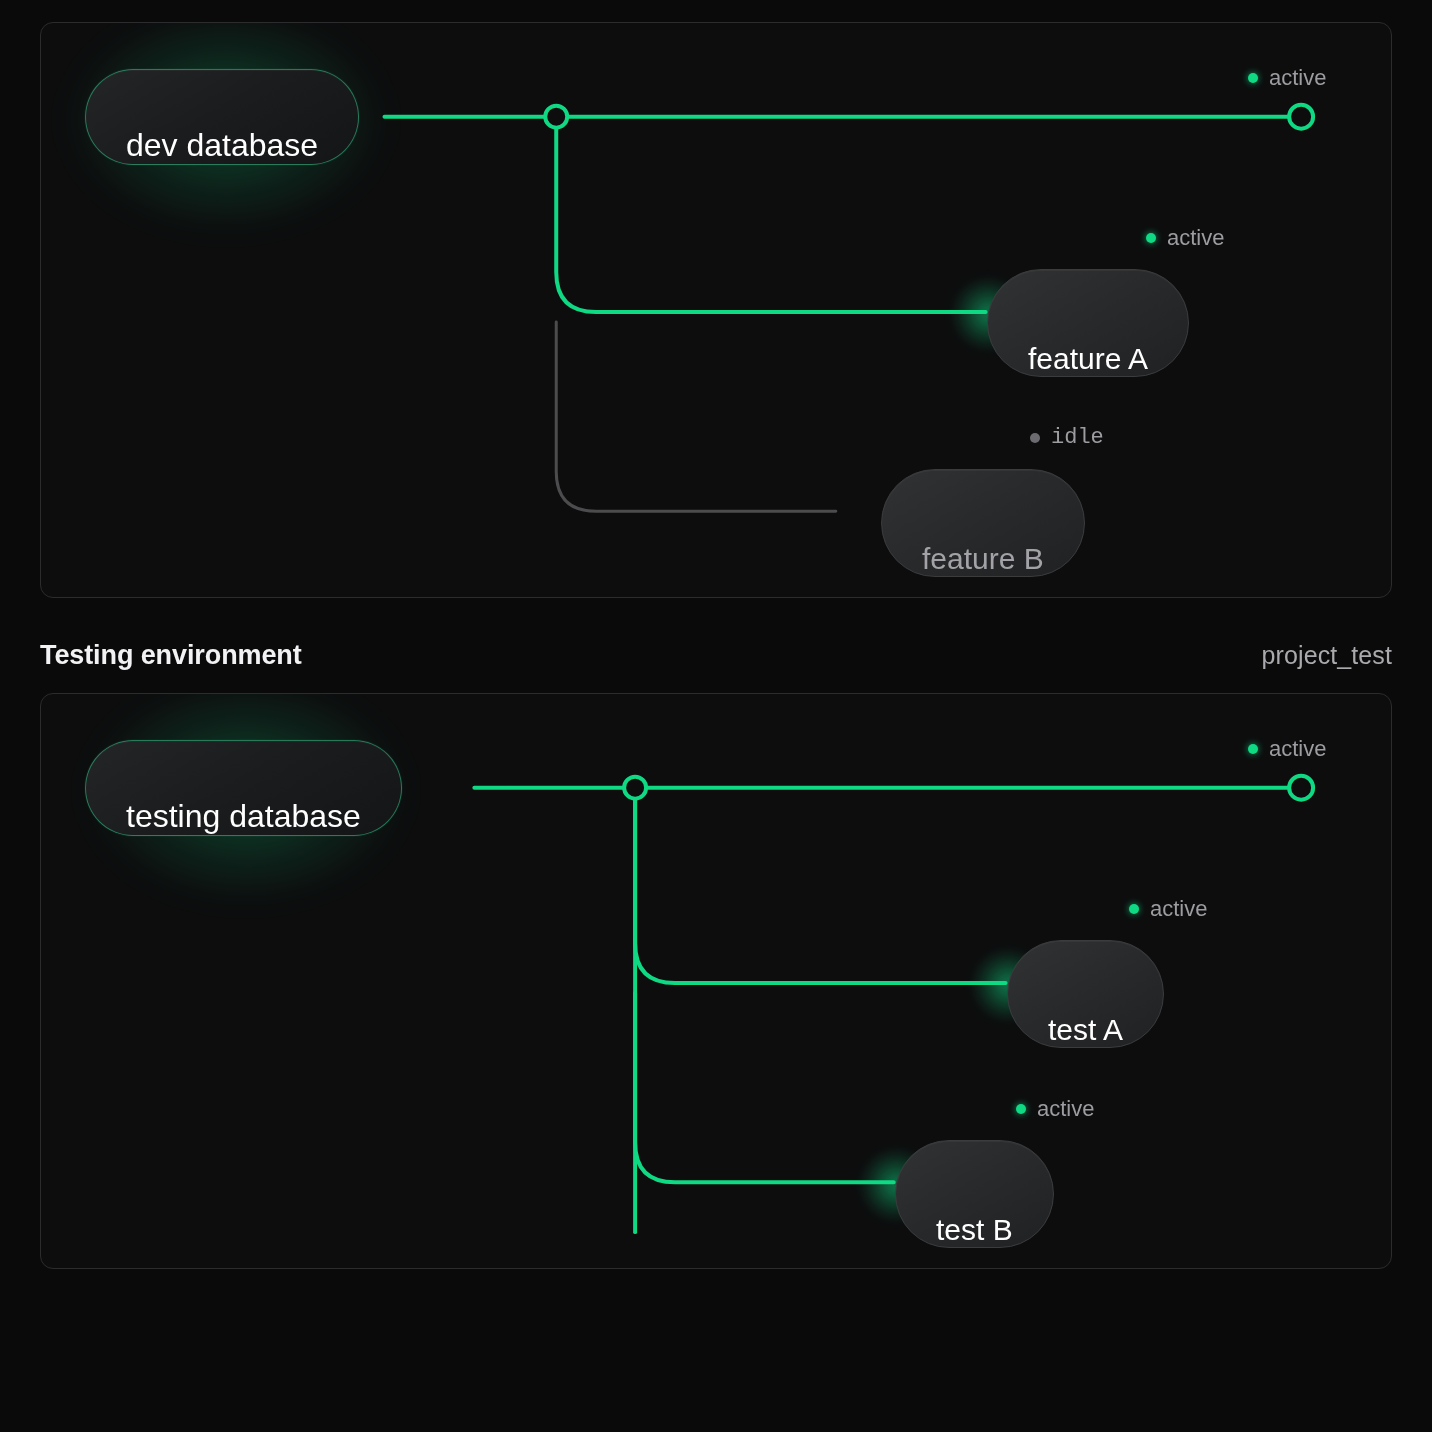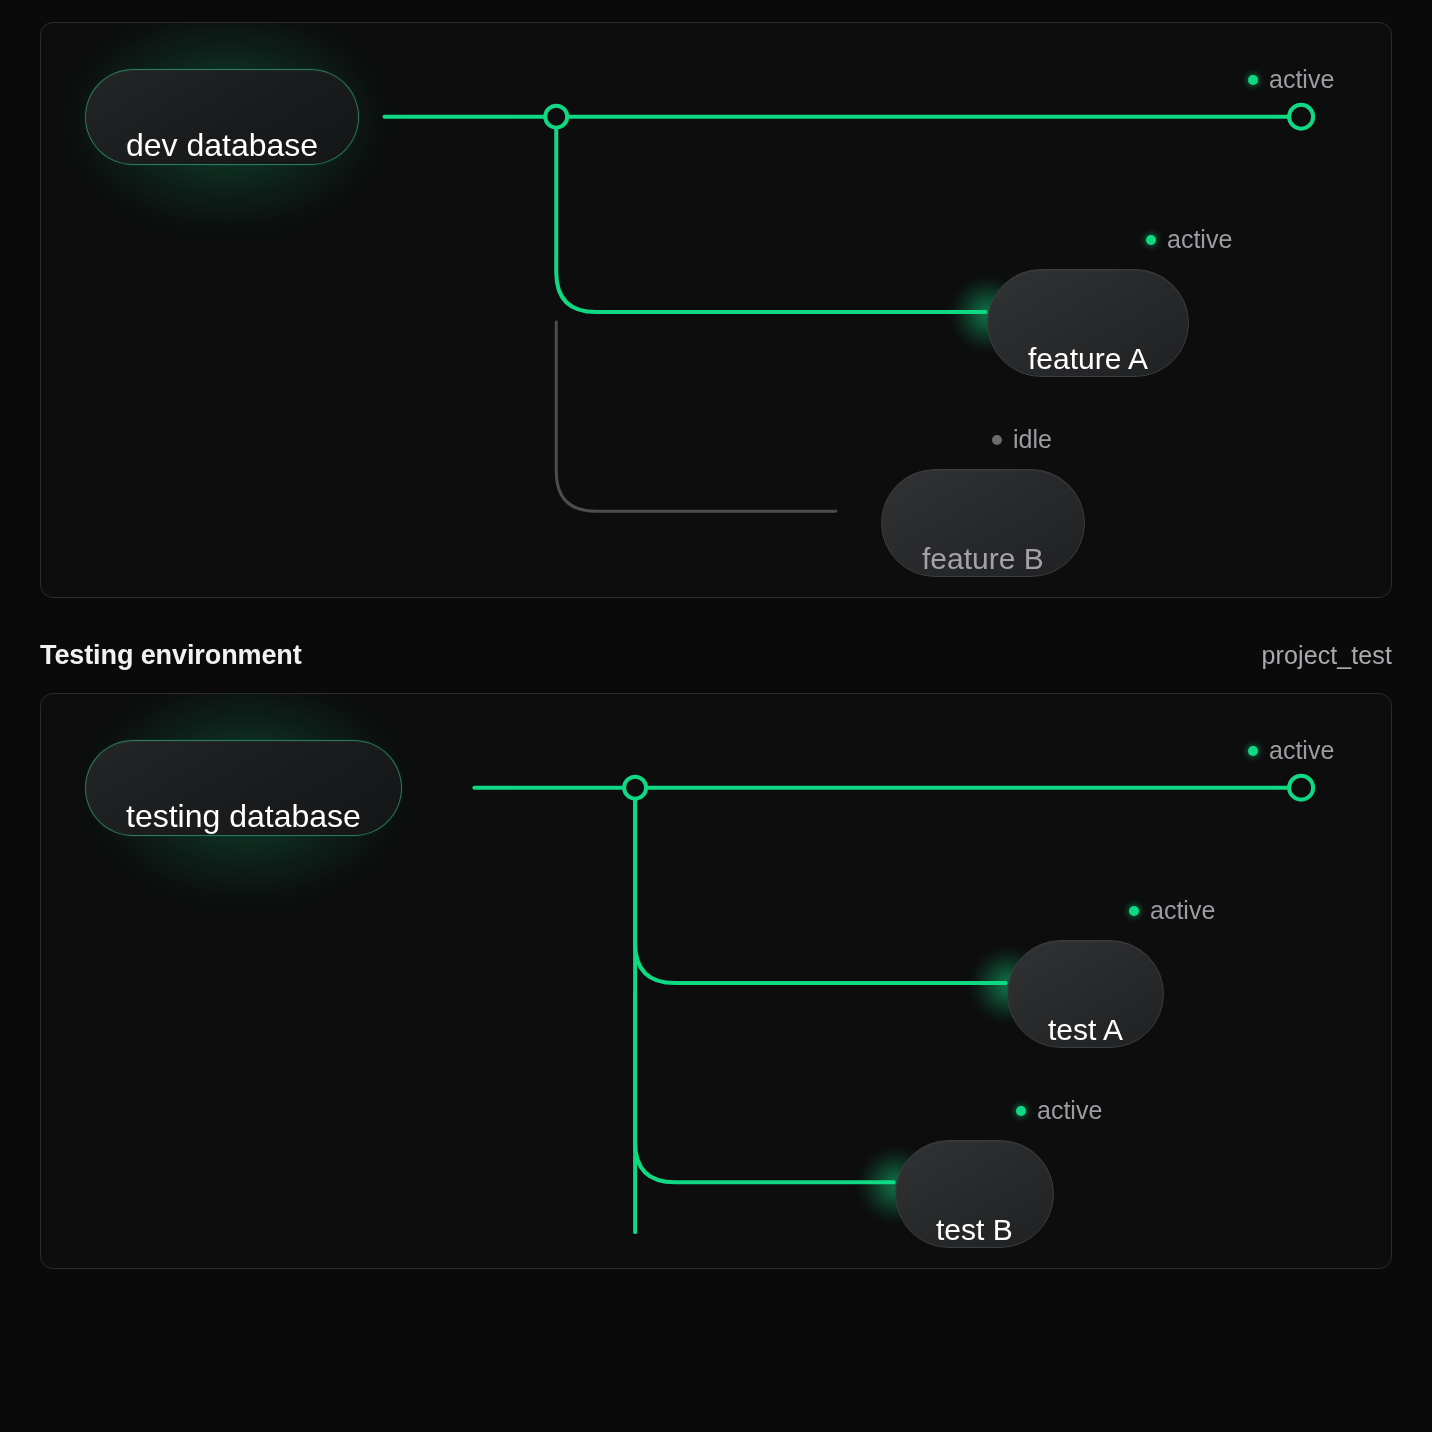--- a/index.html
+++ b/index.html
@@ -105,21 +105,21 @@
   }
   .node-task.active { color: #ffffff; }
   .node-task.idle   { color: #a2a2a7; }
 
   
   .status {
     position: absolute;
     display: flex;
     align-items: center;
     gap: 11px;
-    font-size: 25px;
+    font-size: 22px;
     color: #9c9ca1;
     z-index: 5;
     white-space: nowrap;
   }
   .status .dot {
     width: 10px; height: 10px;
     border-radius: 50%;
     display: inline-block;
   }
   .status.active .dot { background: #10d984; box-shadow: 0 0 7px rgba(16,217,132,0.75); }
@@ -173,21 +173,21 @@
     <div class="status active" style="left:1207px; top:42px;">
       <span class="dot"></span>
       <span>active</span>
     </div>
 
     <div class="status active" style="left:1105px; top:202px;">
       <span class="dot"></span>
       <span>active</span>
     </div>
 
-    <div class="status idle" style="left:951px; top:402px;">
+    <div class="status idle" style="left:989px; top:402px;font-family:Liberation Mono, monospace;">
       <span class="dot"></span>
       <span>idle</span>
     </div>
   </div>
 
   <div class="sec-head" style="padding-top:42px;align-items:center;">
     <div class="sec-title">Testing environment</div>
     <div class="sec-project">project_test</div>
   </div>
 

